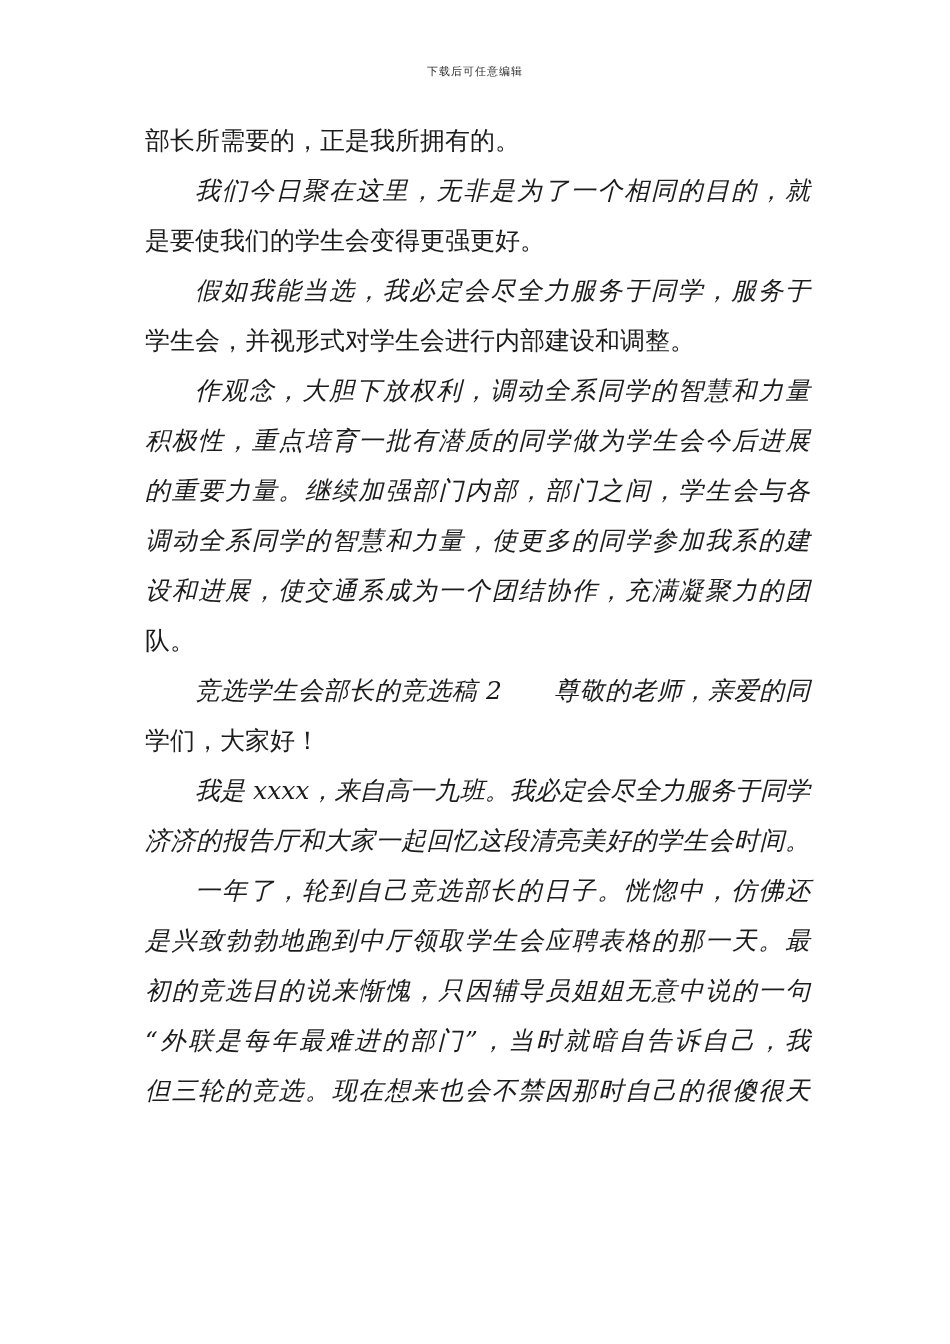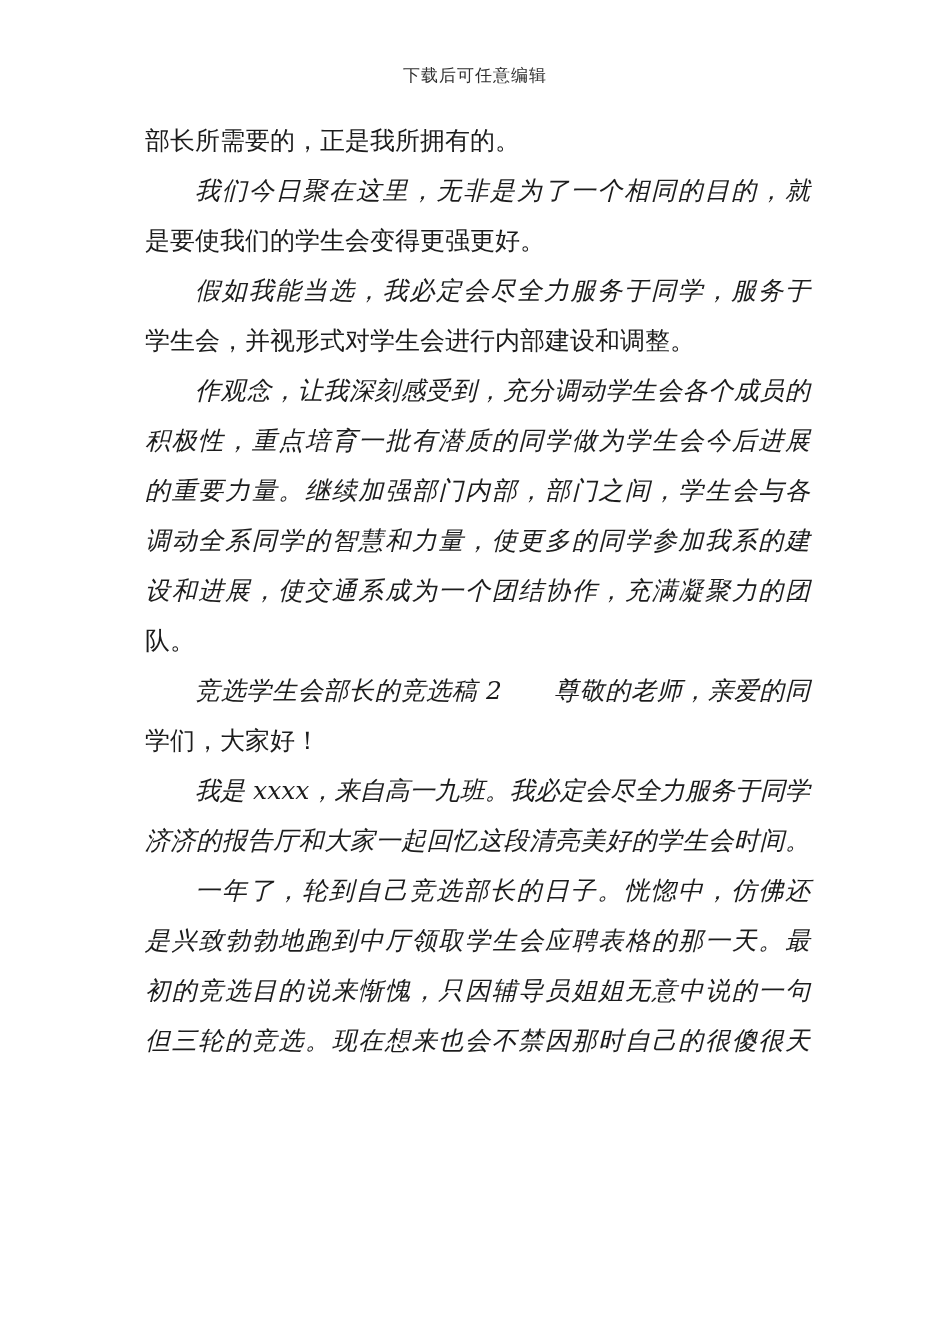--- a/index.html
+++ b/index.html
@@ -15,21 +15,21 @@
     overflow: hidden;
     font-family: "DejaVu Serif", "Liberation Serif", serif;
     color: #1c1c1c;
   }
   .header-note {
     position: absolute;
     top: 64px;
     left: 0;
     width: 100%;
     text-align: center;
-    font-size: 17px;
+    font-size: 11px;
     color: #2e2e2e;
     letter-spacing: 1px;
   }
   .doc-body {
     position: absolute;
     top: 116px;
     left: 145px;
     width: 665px;
     font-size: 25px;
     line-height: 50px;
@@ -55,28 +55,29 @@
 <body>
 
 <div class="page">
   <div class="header-note">下载后可任意编辑</div>
   <div class="doc-body">
       <div class="line nofill">部长所需要的，正是我所拥有的。</div>
       <div class="line indent fill">我们今日聚在这里，无非是为了一个相同的目的，就</div>
       <div class="line nofill">是要使我们的学生会变得更强更好。</div>
       <div class="line indent fill">假如我能当选，我必定会尽全力服务于同学，服务于</div>
       <div class="line nofill">学生会，并视形式对学生会进行内部建设和调整。</div>
-      <div class="line indent fill">作观念，让我深刻感受到，充分调动学生会各个成员的</div>
+      <div class="line indent fill">作观念，大胆下放权利，调动全系同学的智慧和力量</div>
       <div class="line fill">积极性，重点培育一批有潜质的同学做为学生会今后进展</div>
       <div class="line fill">的重要力量。继续加强部门内部，部门之间，学生会与各</div>
       <div class="line fill">调动全系同学的智慧和力量，使更多的同学参加我系的建</div>
       <div class="line fill">设和进展，使交通系成为一个团结协作，充满凝聚力的团</div>
       <div class="line nofill">队。</div>
       <div class="line indent fill">竞选学生会部长的竞选稿 2　　尊敬的老师，亲爱的同</div>
       <div class="line nofill">学们，大家好！</div>
       <div class="line indent fill">我是 xxxx，来自高一九班。我必定会尽全力服务于同学</div>
       <div class="line fill">济济的报告厅和大家一起回忆这段清亮美好的学生会时间。</div>
       <div class="line indent fill">一年了，轮到自己竞选部长的日子。恍惚中，仿佛还</div>
       <div class="line fill">是兴致勃勃地跑到中厅领取学生会应聘表格的那一天。最</div>
       <div class="line fill">初的竞选目的说来惭愧，只因辅导员姐姐无意中说的一句</div>
+      <div class="line fill">“外联是每年最难进的部门”，当时就暗自告诉自己，我</div>
       <div class="line fill">但三轮的竞选。现在想来也会不禁因那时自己的很傻很天</div>
     </div>
 </div>
 
 </body></html>

